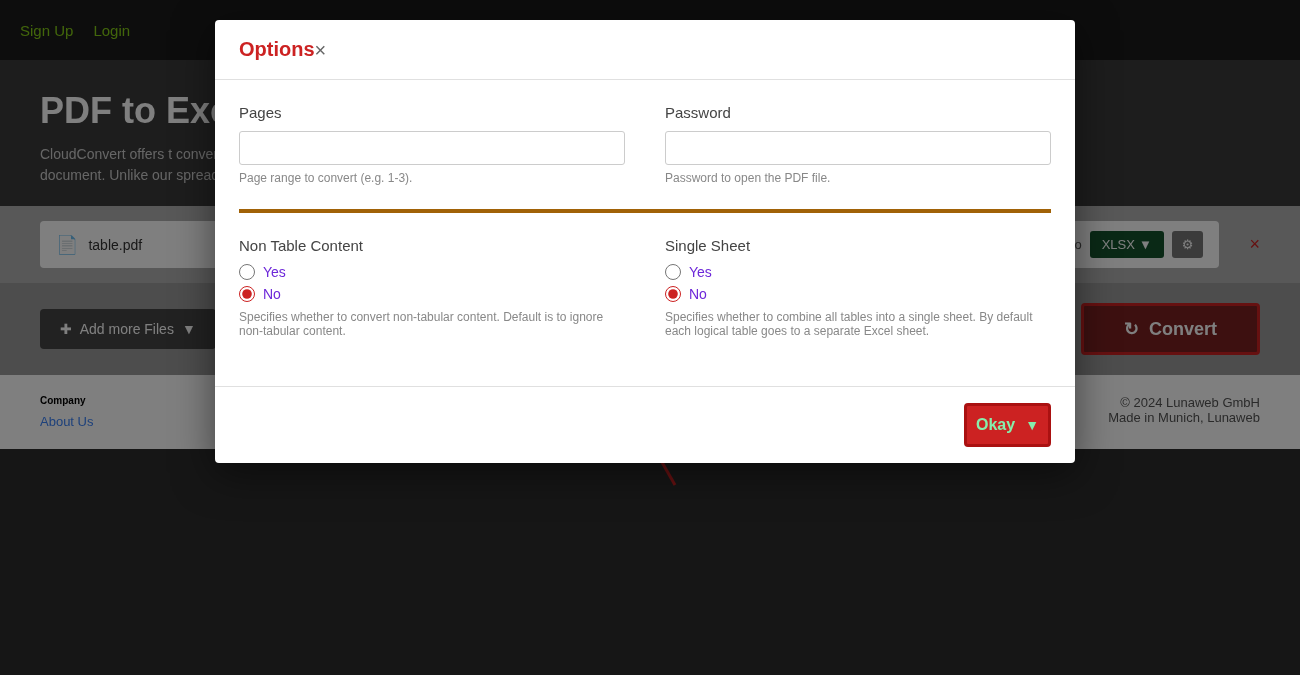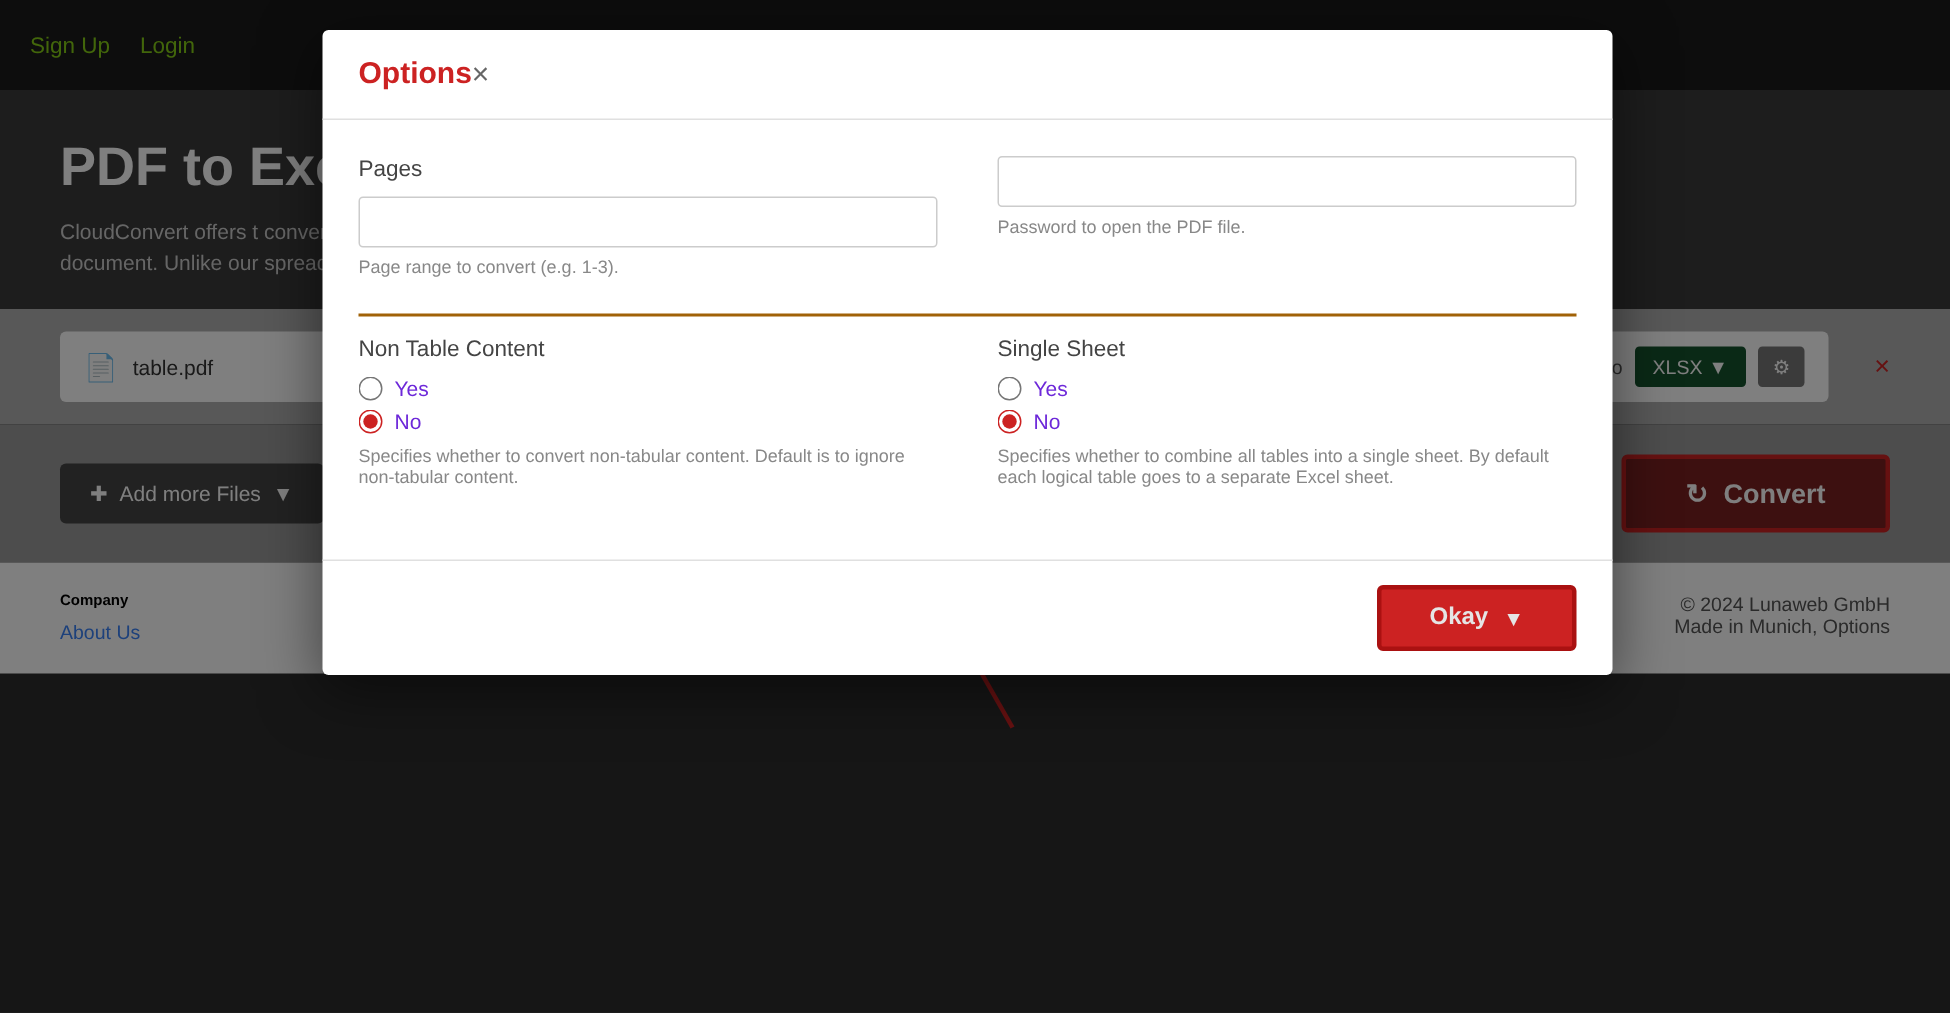--- a/index.html
+++ b/index.html
@@ -235,23 +235,23 @@
       color: #666;
       cursor: pointer;
       line-height: 1;
     }
     .modal-body {
       padding: 24px;
     }
     .modal-row {
       display: flex;
       gap: 40px;
-      margin-bottom: 13px;
+      margin-bottom: 24px;
       padding-bottom: 24px;
-      border-bottom: 2px solid #a16207;
+      border-bottom: 4px solid #a16207;
     }
     .modal-row:last-child {
       border-bottom: none;
       margin-bottom: 0;
     }
     .modal-field {
       flex: 1;
     }
     .field-label {
       font-size: 15px;
@@ -290,23 +290,23 @@
       height: 16px;
     }
     .modal-footer {
       padding: 16px 24px;
       border-top: 1px solid #e0e0e0;
       display: flex;
       justify-content: flex-end;
     }
     .okay-btn {
       background: #cc2222;
-      color: #e5e5e5;
+      color: #86efac;
       border: 3px solid #aa1111;
-      padding: 10px 32px;
+      padding: 10px 9px;
       border-radius: 4px;
       font-size: 16px;
       font-weight: 600;
       cursor: pointer;
       display: flex;
       align-items: center;
       gap: 10px;
     }
     .okay-chevron {
       font-size: 14px;
@@ -377,21 +377,21 @@
   <div class="footer-col">
     <h4>Legal</h4>
     <a>Privacy</a>
   </div>
   <div class="footer-col">
     <h4>Contact</h4>
     <a>Contact Us</a>
   </div>
   <div class="footer-right">
     <div>© 2024 Lunaweb GmbH</div>
-    <div>Made in Munich, Options</div>
+    <div>Made in Munich, Lunaweb</div>
   </div>
 </div>
 
 <div class="overlay"></div>
 
 <svg class="arrow-svg" width="120" height="100" viewBox="0 0 120 100">
   <defs>
     <marker id="arrowhead" markerWidth="10" markerHeight="7" refX="10" refY="3.5" orient="auto">
       <polygon points="0 0, 10 3.5, 0 7" fill="#cc2222"></polygon>
     </marker>
@@ -406,20 +406,21 @@
   </div>
   <div class="modal-body">
 
     <div class="modal-row">
       <div class="modal-field">
         <div class="field-label">Pages</div>
         <input class="field-input" type="text" style="">
         <div class="field-hint">Page range to convert (e.g. 1-3).</div>
       </div>
       <div class="modal-field">
+        <div class="field-label">Password</div>
         <input class="field-input" type="password" style="">
         <div class="field-hint">Password to open the PDF file.</div>
       </div>
     </div>
 
     <div class="modal-row">
       <div class="modal-field">
         <div class="field-label">Non Table Content</div>
         <div class="radio-group">
           <div class="radio-option">

